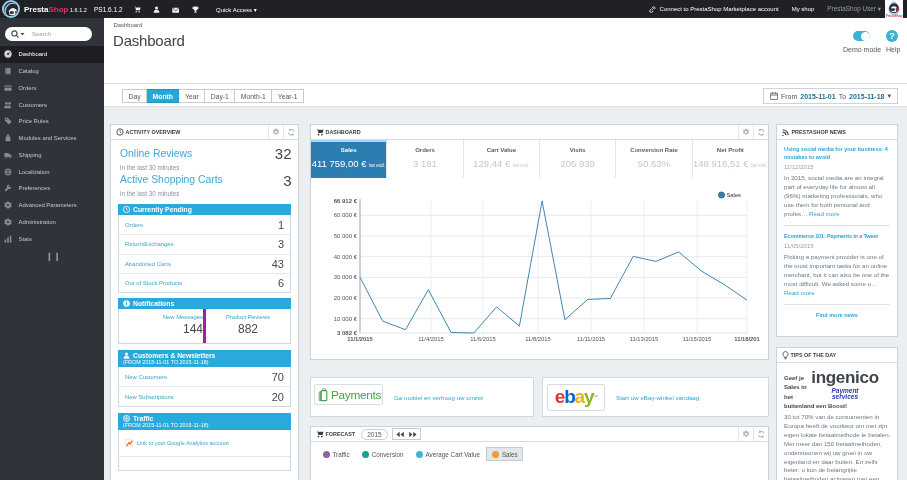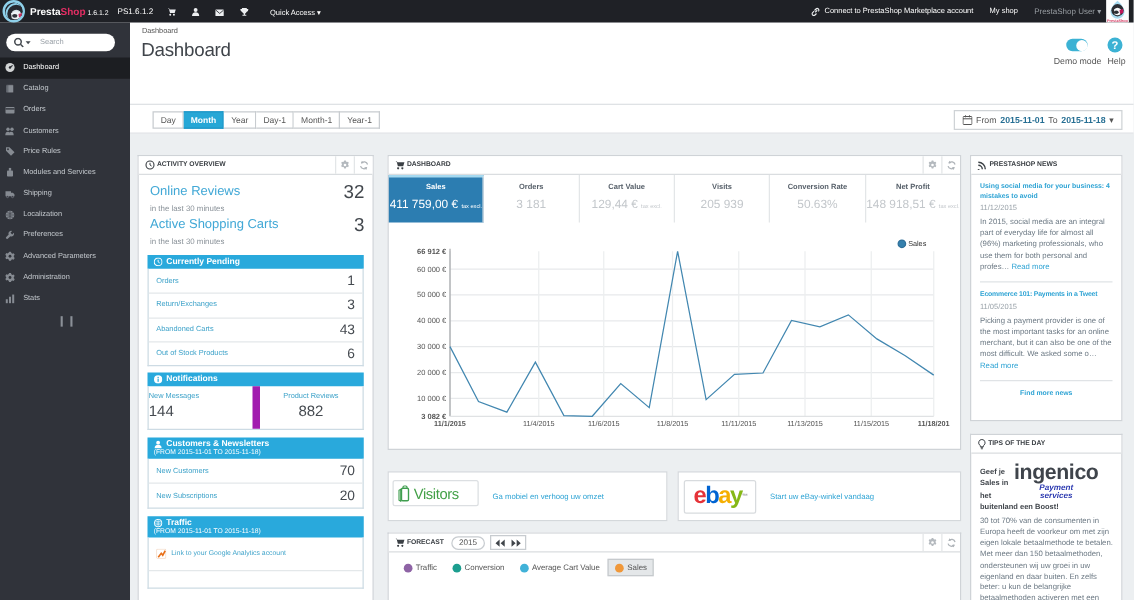--- a/index.html
+++ b/index.html
@@ -306,21 +306,21 @@
         </div>
     </div>
     <div class="banner" style="margin-top:5px;">
         <div class="bt"><svg width="7" height="7" viewBox="0 0 10 10">
             <circle cx="5" cy="5" r="4.7" fill="#fff"></circle>
             <rect x="4.3" y="4.2" width="1.4" height="3.6" fill="#29a9dc"></rect>
             <rect x="4.3" y="2.1" width="1.4" height="1.4" fill="#29a9dc"></rect>
           </svg>Notifications</div>
       </div>
     <div class="obox" style="display:flex; height:35px;">
-      <div style="flex:1; border-right:6px solid #a21caf; text-align:left;">
+      <div style="flex:1; border-right:3px solid #a21caf; text-align:right;">
         <div style="font-size:5.9px; color:#3da2c9; margin-top:5px;">New Messages</div>
         <div style="font-size:12px; color:#454a50; margin-top:2px;">144</div>
       </div>
       <div style="flex:1; text-align:center;">
         <div style="font-size:5.9px; color:#3da2c9; margin-top:5px;">Product Reviews</div>
         <div style="font-size:12px; color:#454a50; margin-top:2px;">882</div>
       </div>
     </div>
     <div class="banner" style="margin-top:6px;">
       <div class="bt"><svg width="7" height="7" viewBox="0 0 10 10">
@@ -446,21 +446,21 @@
     </svg>
 </div>
 
 <div id="shopcard" class="adcard">
   <span style="margin-left:3px; margin-top:-5px; width:69px; height:21px; border:1px solid #dcdfe2; border-radius:2px; display:flex; align-items:center;">
     <svg style="margin-left:2.5px;" width="11" height="14" viewBox="0 0 11 14">
         <path d="M2.6 3.4 L1.2 4.2 V12.2 L2.6 13 z" fill="none" stroke="#3f9e4f" stroke-width="0.9"></path>
         <rect x="3.2" y="2.6" width="5.6" height="10" rx="1" fill="none" stroke="#3f9e4f" stroke-width="1.1"></rect>
         <path d="M4.4 2.4 V1.6 q0 -0.8 0.9 -0.8 h1.4 q0.9 0 0.9 0.8 v0.8" fill="none" stroke="#3f9e4f" stroke-width="0.9"></path>
       </svg>
-    <span style="margin-left:2.5px; font-size:11.8px; color:#43a047; letter-spacing:-0.3px;">Visitors</span>
+    <span style="margin-left:2.5px; font-size:11.8px; color:#43a047; letter-spacing:-0.3px;">Payments</span>
   </span>
   <span class="adlink" style="margin-left:11px;">Ga mobiel en verhoog uw omzet</span>
 </div>
 <div id="ebaycard" class="adcard">
   <span id="ebaylogo">
       <i style="color:#e53238">e</i>
       <i style="color:#0064d2">b</i>
       <i style="color:#f5af02">a</i>
       <i style="color:#86b817">y</i>
       <span style="font-size:5px; color:#999; vertical-align:7px;">™</span>

